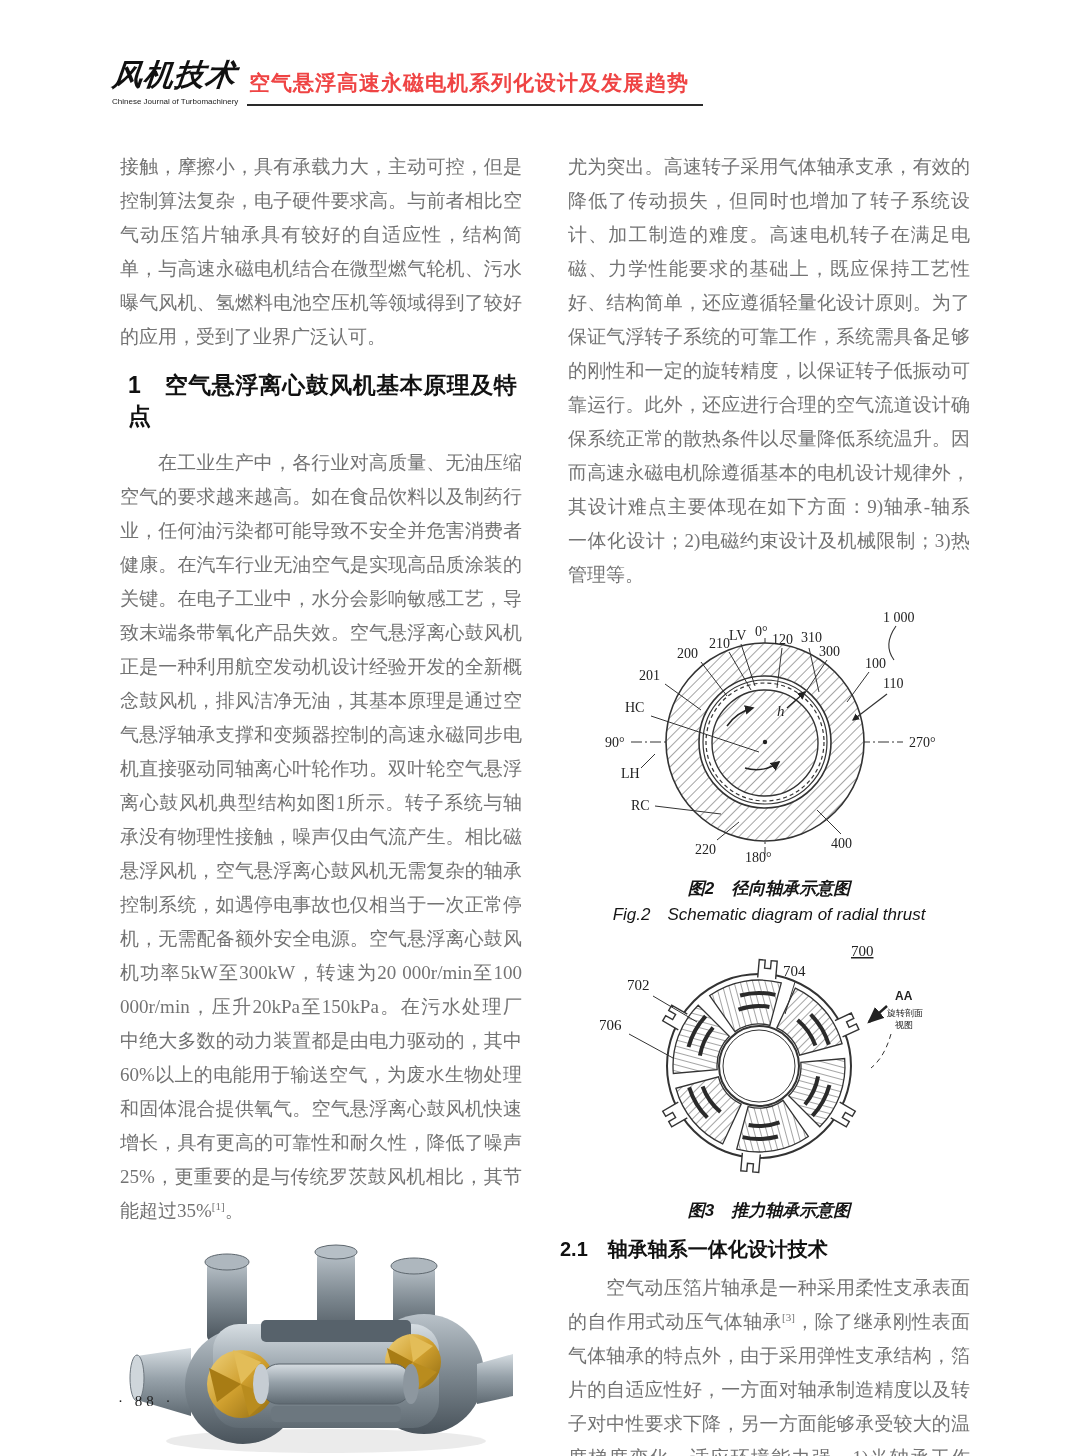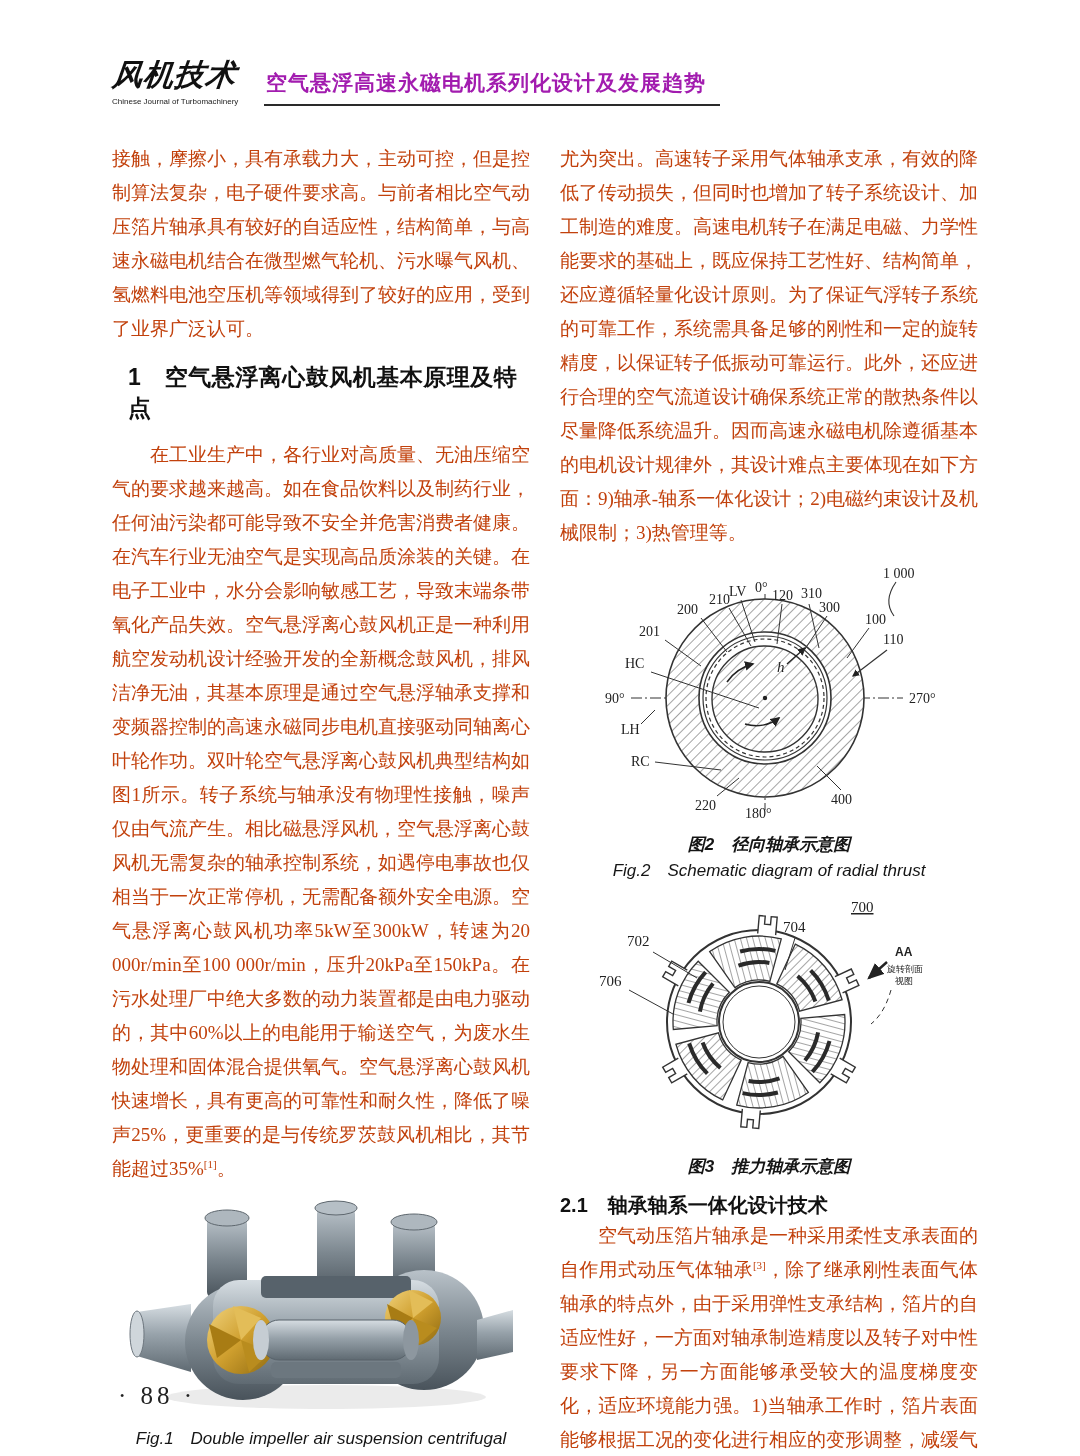--- a/index.html
+++ b/index.html
@@ -19,36 +19,35 @@
   .logo{width:125px;text-align:center;line-height:1;}
   .logo-zh{
     font-family:"Liberation Serif", serif;
     font-style:italic;font-weight:bold;
     font-size:30px;letter-spacing:1px;color:#111;
     transform:skewX(-6deg);
   }
   .logo-en{font-family:Liberation Sans, sans-serif;font-size:8px;color:#222;margin-top:8px;white-space:nowrap;}
   .running-title{
     font-family:"Liberation Sans", sans-serif;
-    font-size:21px;font-weight:600;color:#a21caf;
+    font-size:21px;font-weight:600;color:#ef4444;
     border-bottom:2.5px solid #2a2a2a;
     padding:0 14px 7px 2px;
     letter-spacing:1px;
     white-space:nowrap;
-    margin-left:17px;
   }
   
   .columns{
     position:absolute;top:142px;left:112px;
     display:flex;gap:30px;
   }
   .col{width:418px;}
   .para{
-    font-size:19px;line-height:34px;color:#c2410c;
-    text-align:justify;margin:0;
+    font-size:19px;line-height:34px;color:#737373;
+    text-align:justify;margin:8px;
   }
   .para.indent{text-indent:2em;}
   sup.ref{font-size:11px;line-height:0;}
   h2.sec{
     font-family:"Liberation Sans", sans-serif;
     font-size:23px;font-weight:bold;color:#111;
     margin:16px 0 14px 16px;letter-spacing:.5px;
   }
   h3.subsec{
     font-family:"Liberation Sans", sans-serif;
@@ -59,21 +58,21 @@
   .caption{
     font-family:"Liberation Sans", sans-serif;
     text-align:center;font-size:17px;color:#151515;
     line-height:26px;margin:4px 0 10px 0;font-style:italic;
   }
   .caption .zh{font-weight:bold;}
   .caption .en{font-weight:normal;}
   
   .footer{
     position:absolute;left:118px;bottom:46px;
-    font-size:25px;color:#222;letter-spacing:4px;
+    font-size:15px;color:#222;letter-spacing:4px;
   }
   svg text{font-family:"Liberation Serif", serif;fill:#222;}
   svg .ital{font-style:italic;}
   svg .tiny{font-family:"Liberation Sans", sans-serif;}
 </style>
 </head>
 <body>
 
 <div class="page">
 

